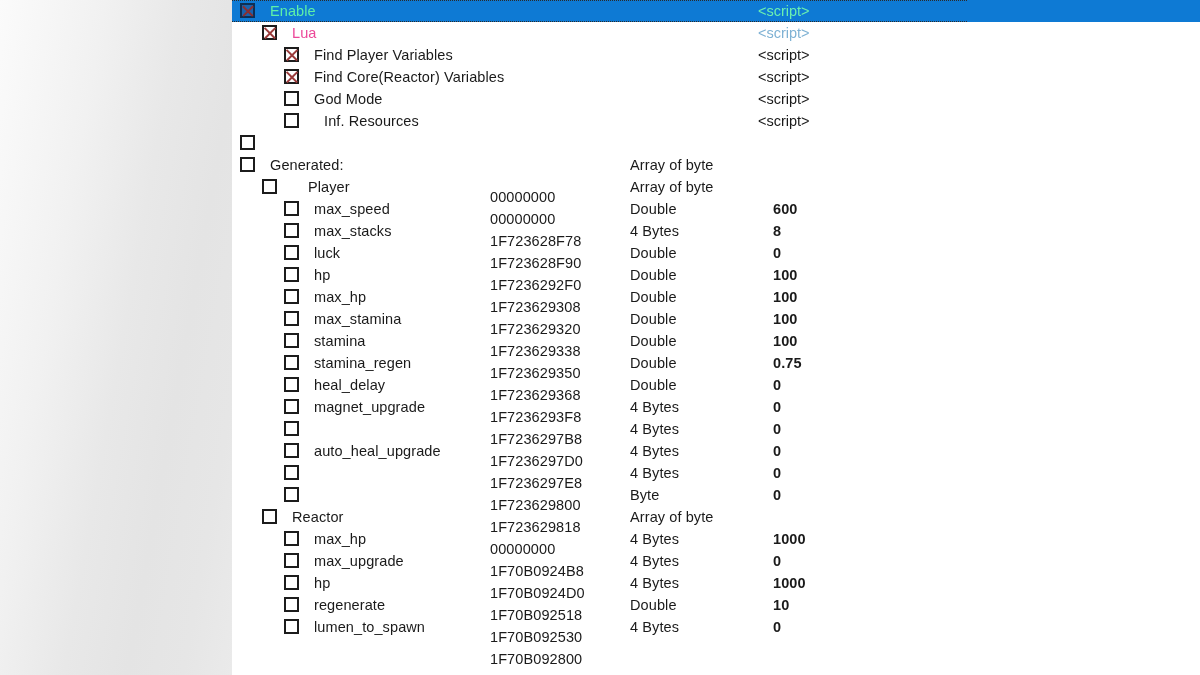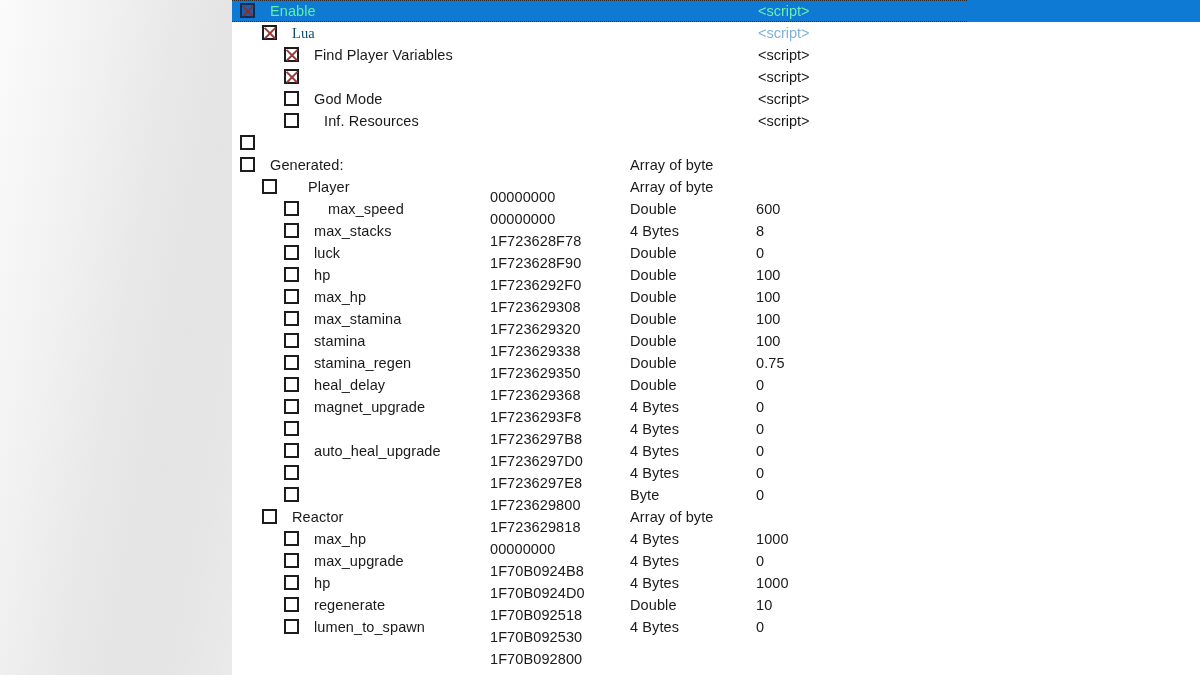--- a/index.html
+++ b/index.html
@@ -117,24 +117,24 @@
   
   .desc, .addr, .type, .val {
     position: absolute;
     top: 0;
     font-size: 14.5px;
     color: #1a1a1a;
     letter-spacing: 0.1px;
   }
   .addr { left: 258px; margin-top: 32px; }
   .type { left: 398px; }
-  .val  { left: 524px; }
+  .val  { left: 541px; font-weight: bold; }
 
   .desc.script-green { color: #5ef0a8; }
-  .desc.lua-blue     { color: #0c4a6e; font-family: Liberation Serif, serif; }
+  .desc.lua-blue     { color: #ec4899; }
 
   .script {
     position: absolute;
     top: 0;
     left: 526px;
     font-size: 14.5px;
     color: #1a1a1a;
   }
   .script.on-sel { color: #6bf0b0; left: 526px; }
   .script.lua    { color: #7fb2d4; }
@@ -159,20 +159,21 @@
           <div class="desc lua-blue" style="left: 60px;">Lua</div>
           <div class="script lua">&lt;script&gt;</div>
         </div>
         <div class="row">
           <div class="cb checked" style="left: 52px;"></div>
           <div class="desc" style="left: 82px;">Find Player Variables</div>
           <div class="script">&lt;script&gt;</div>
         </div>
         <div class="row">
           <div class="cb checked" style="left: 52px;"></div>
+          <div class="desc" style="left: 82px;">Find Core(Reactor) Variables</div>
           <div class="script">&lt;script&gt;</div>
         </div>
         <div class="row">
           <div class="cb" style="left: 52px;"></div>
           <div class="desc" style="left: 82px;">God Mode</div>
           <div class="script">&lt;script&gt;</div>
         </div>
         <div class="row">
           <div class="cb" style="left: 52px;"></div>
           <div class="desc" style="left: 92px;">Inf. Resources</div>
@@ -188,21 +189,21 @@
           <div class="type">Array of byte</div>
         </div>
         <div class="row">
           <div class="cb" style="left: 30px;"></div>
           <div class="desc" style="left: 60px; margin-left: 16px;">Player</div>
           <div class="addr">00000000</div>
           <div class="type">Array of byte</div>
         </div>
         <div class="row">
           <div class="cb" style="left: 52px;"></div>
-          <div class="desc" style="left: 96px;">max_speed</div>
+          <div class="desc" style="left: 82px;">max_speed</div>
           <div class="addr">1F723628F78</div>
           <div class="type">Double</div>
           <div class="val">600</div>
         </div>
         <div class="row">
           <div class="cb" style="left: 52px;"></div>
           <div class="desc" style="left: 82px;">max_stacks</div>
           <div class="addr">1F723628F90</div>
           <div class="type">4 Bytes</div>
           <div class="val">8</div>

